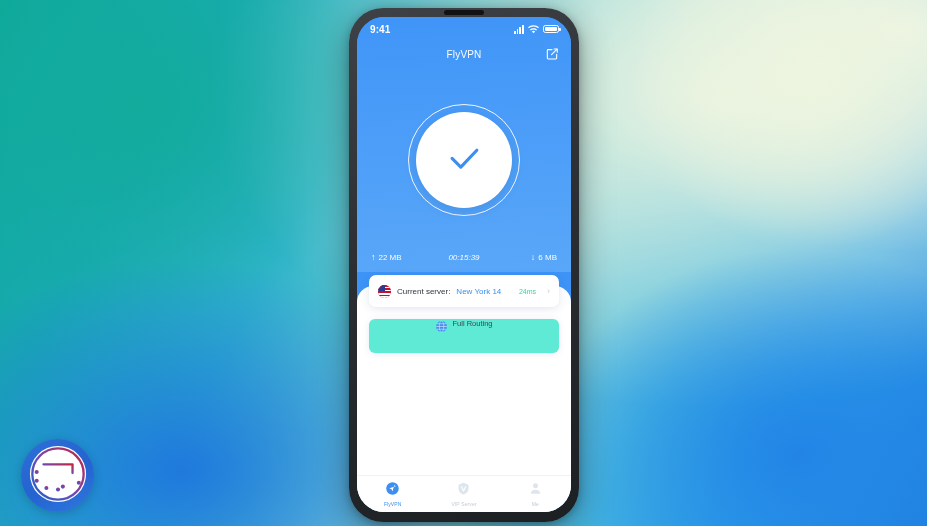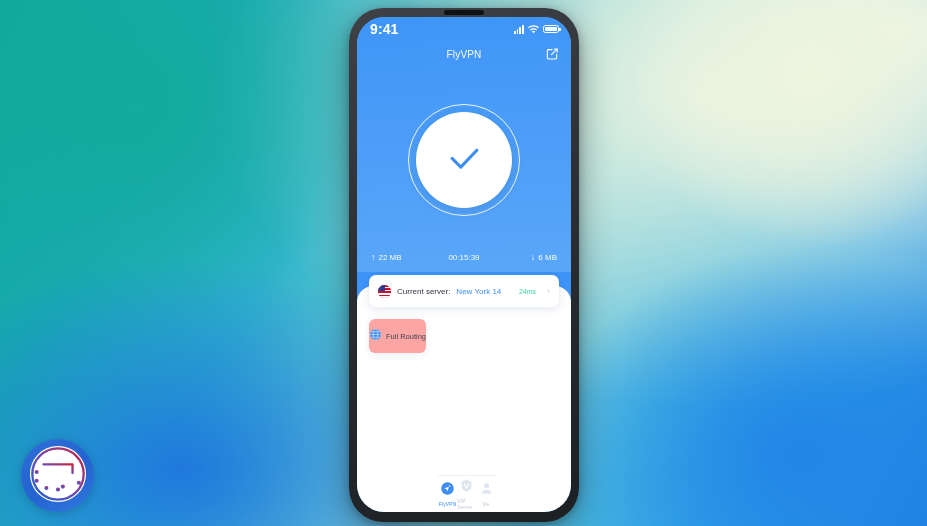--- a/index.html
+++ b/index.html
@@ -100,21 +100,21 @@
 
   .status-bar {
     height: 24px;
     display: flex;
     align-items: center;
     justify-content: space-between;
     padding: 0 12px 0 13px;
     color: #ffffff;
   }
   .status-time {
-    font-size: 14px;
+    font-size: 10px;
     font-weight: bold;
     letter-spacing: 0.1px;
   }
   .status-icons {
     display: flex;
     align-items: center;
     gap: 4px;
   }
   .sig-bars {
     display: flex;
@@ -220,36 +220,36 @@
     padding: 0 14px 4px 14px;
     color: rgba(255,255,255,0.96);
     font-size: 8px;
   }
   .stat {
     display: flex;
     align-items: center;
     gap: 3px;
     min-width: 52px;
   }
-  .stat.center { justify-content: center; }
+  .stat.center { justify-content: center; font-style: italic; }
   .stat.right { justify-content: flex-end; }
   .stat-arrow {
     font-size: 9px;
     line-height: 1;
   }
 
   
   .screen-bottom {
     position: relative;
     flex: 1;
     background: #ffffff;
     border-radius: 16px 16px 0 0;
     margin-top: 14px;
     display: flex;
-    flex-direction: row;
+    flex-direction: column;
   }
 
   .server-card {
     position: absolute;
     left: 12px;
     right: 12px;
     top: -11px;
     height: 32px;
     background: #ffffff;
     border-radius: 7px;
@@ -306,25 +306,24 @@
   }
 
   .options-row {
     display: flex;
     gap: 10px;
     padding: 33px 12px 0 12px;
   }
   .option-card {
     flex: 1;
     height: 34px;
-    background: #fca5a5;
+    background: #5eead4;
     border-radius: 6px;
     box-shadow: 0 1px 7px rgba(30,70,130,0.11);
     display: flex;
-    align-items: center;
     justify-content: center;
     gap: 4px;
     cursor: pointer;
   }
   .option-label {
     font-size: 7.5px;
     color: #40474f;
     white-space: nowrap;
   }
 

